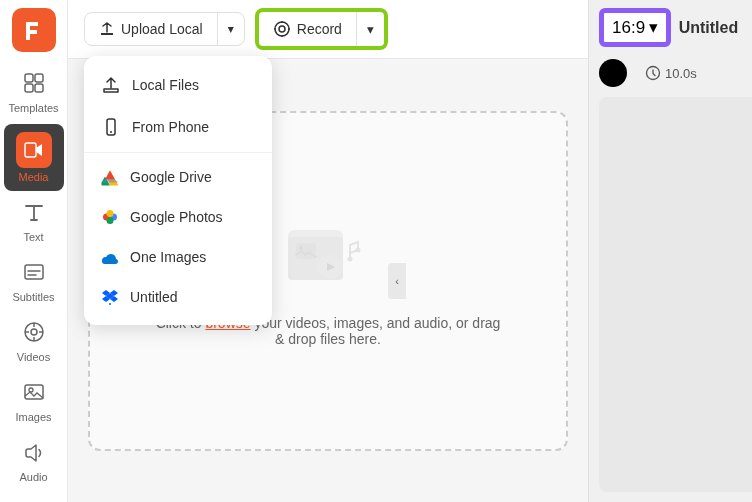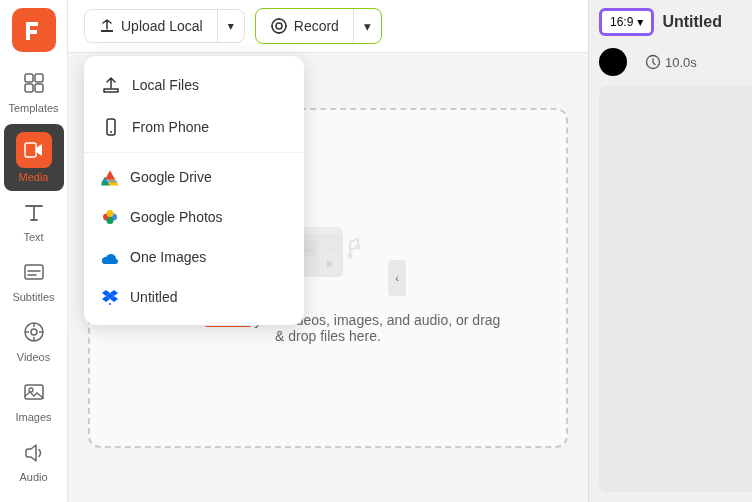--- a/index.html
+++ b/index.html
@@ -105,21 +105,21 @@
       border: none;
       background: transparent;
       color: #333;
       font-size: 12px;
     }
 
     .record-btn-group {
       display: flex;
       align-items: center;
       background: #fff;
-      border: 1px solid #84cc16;
+      border: 4px solid #84cc16;
       border-radius: 8px;
       overflow: hidden;
     }
 
     .record-btn-main {
       display: flex;
       align-items: center;
       gap: 6px;
       padding: 8px 14px;
       font-size: 14px;
@@ -137,21 +137,21 @@
       border: none;
       background: transparent;
       color: #333;
     }
 
     
     .dropdown-menu {
       position: absolute;
       top: 56px;
       left: 16px;
-      width: 220px;
+      width: 188px;
       background: #fff;
       border-radius: 12px;
       box-shadow: 0 4px 20px rgba(0,0,0,0.15);
       z-index: 100;
       padding: 8px 0;
     }
 
     .dropdown-item {
       display: flex;
       align-items: center;
@@ -215,23 +215,23 @@
       text-decoration: underline;
       cursor: pointer;
     }
 
     .aspect-ratio-btn {
       display: flex;
       align-items: center;
       gap: 4px;
       padding: 4px 8px;
       background: #fff;
-      border: 3px solid #8b5cf6;
+      border: 5px solid #8b5cf6;
       border-radius: 6px;
-      font-size: 12px;
+      font-size: 17px;
       cursor: pointer;
     }
 
     .title-input {
       font-size: 16px;
       font-weight: 600;
       color: #333;
       border: none;
       background: transparent;
       outline: none;

